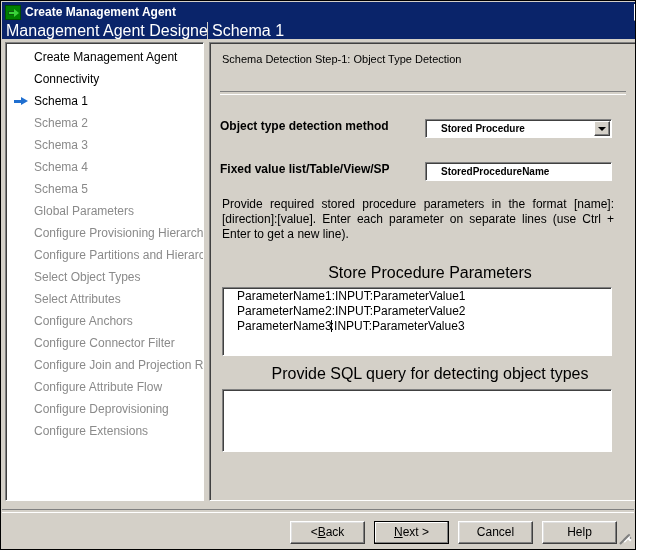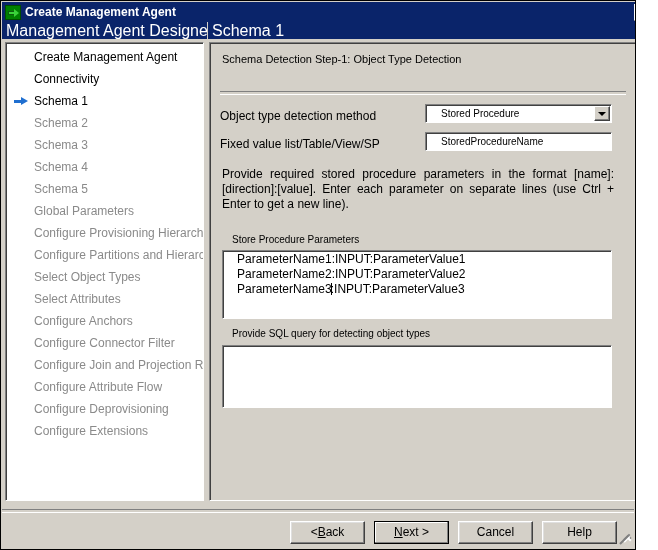--- a/index.html
+++ b/index.html
@@ -185,22 +185,23 @@
   }
   .separator {
     height: 2px;
     margin: 26px 2px 0 0;
     border-top: 1px solid #808080;
     border-bottom: 1px solid #ffffff;
   }
 
   .field-row {
     display: flex;
-    align-items: flex-end;
-    margin-top: 9px;
+    align-items: flex-start;
+    margin-top: 24px;
+    font-weight: bold;
   }
   .field-row .flabel {
     width: 205px;
     flex: 0 0 auto;
     font-size: 12px;
     white-space: nowrap;
   }
   .ctl {
     flex: 0 0 auto;
     width: 187px;
@@ -243,21 +244,22 @@
 
   .help-text {
     margin: 16px 2px 0 2px;
     font-size: 12px;
     line-height: 15px;
     width: 392px;
     text-align: justify;
   }
   .sublabel {
     margin: 22px 0 0 12px;
-    font-size: 10px;
+    font-size: 16px;
+    text-align: center;
   }
   .textarea-box {
     margin: 5px 0 0 2px;
     width: 390px;
     height: 69px;
     background: #ffffff;
     border: 1px solid #808080;
     border-right-color: #ffffff;
     border-bottom-color: #ffffff;
     box-shadow: inset 1px 1px 0 #404040;

